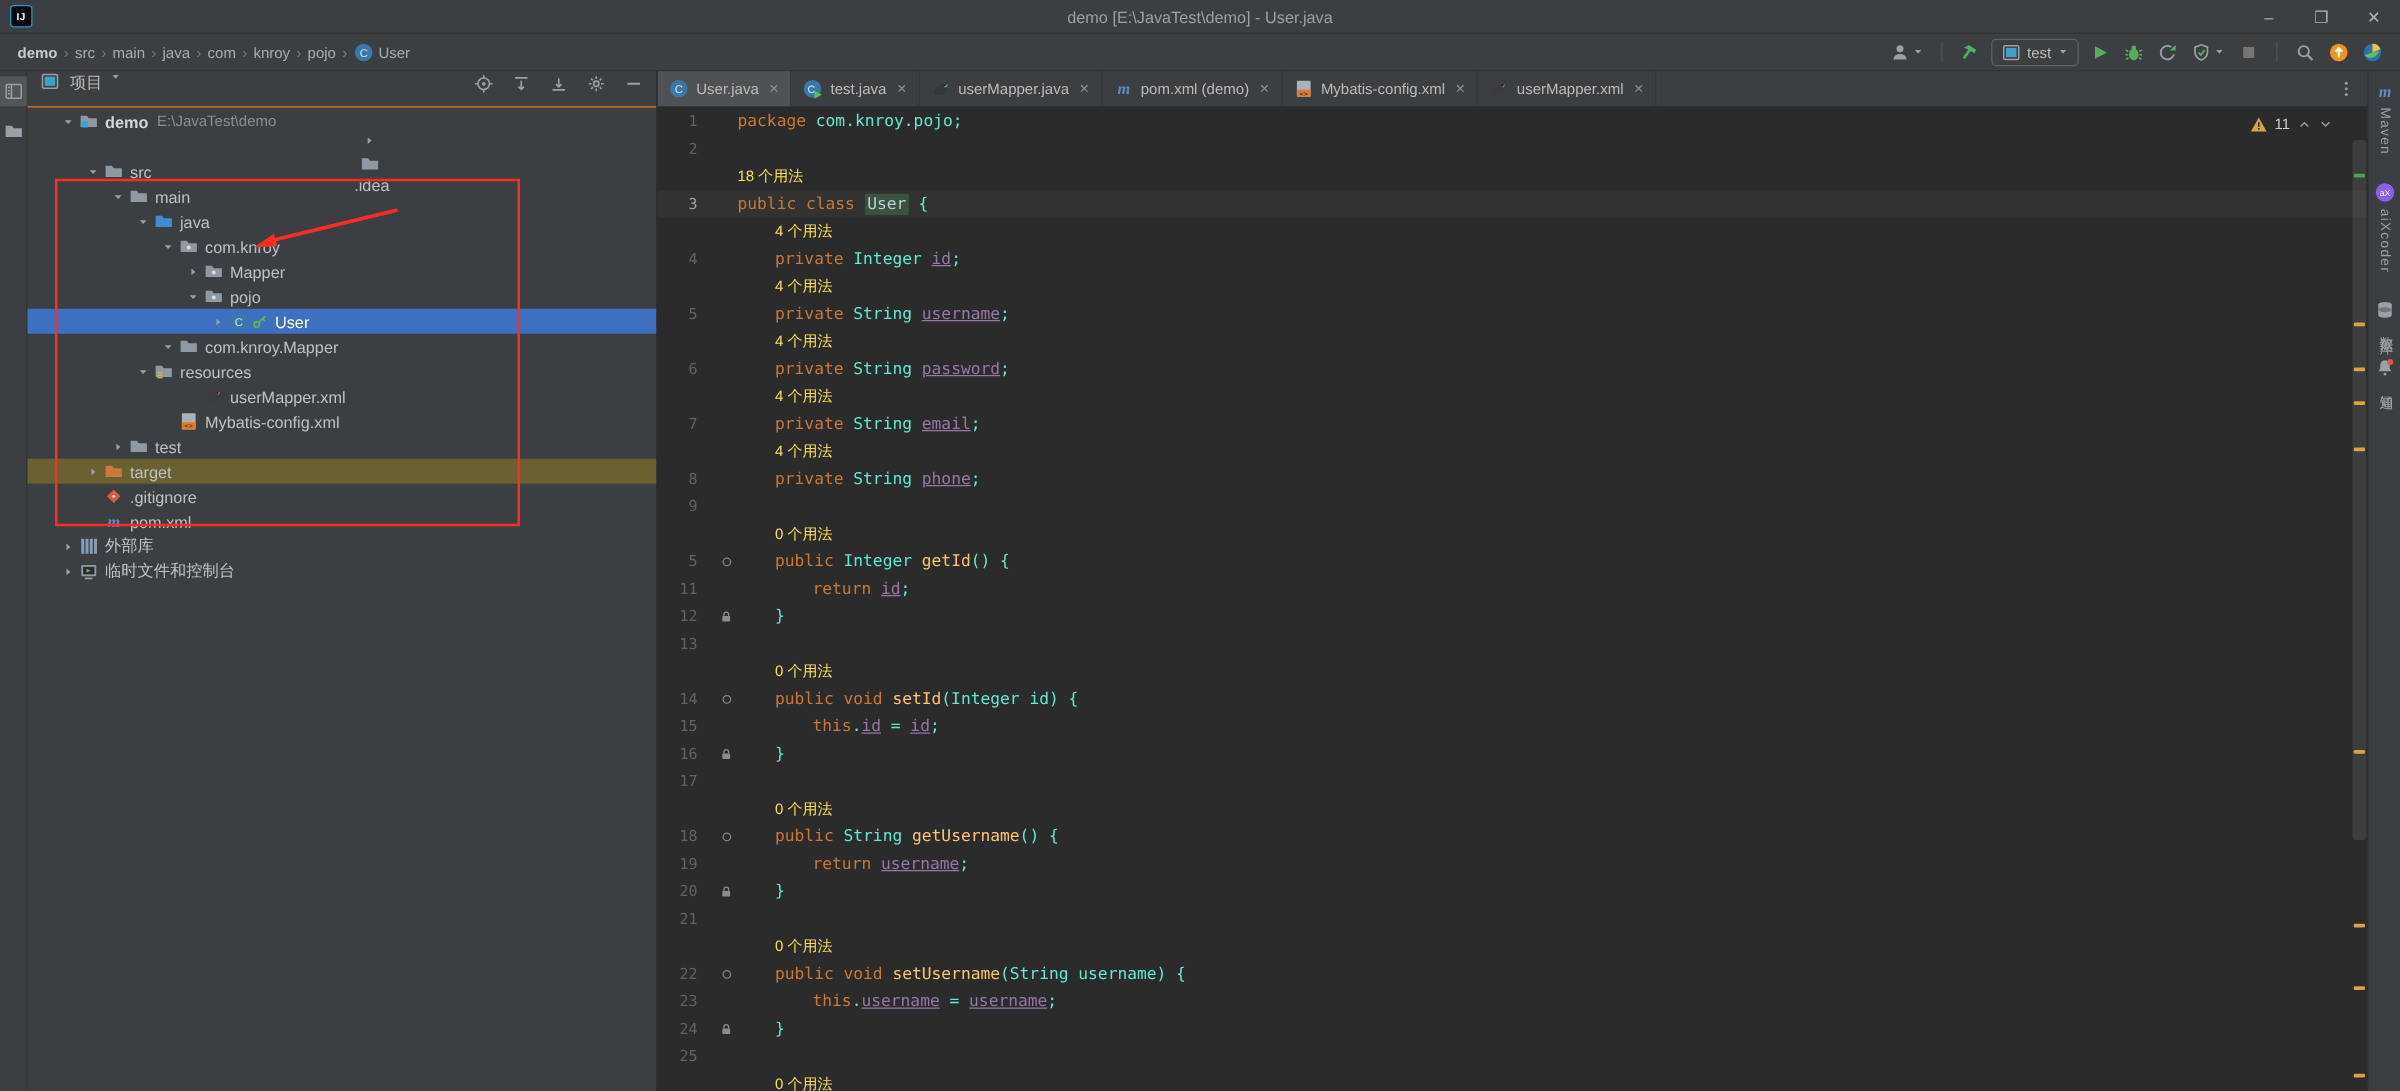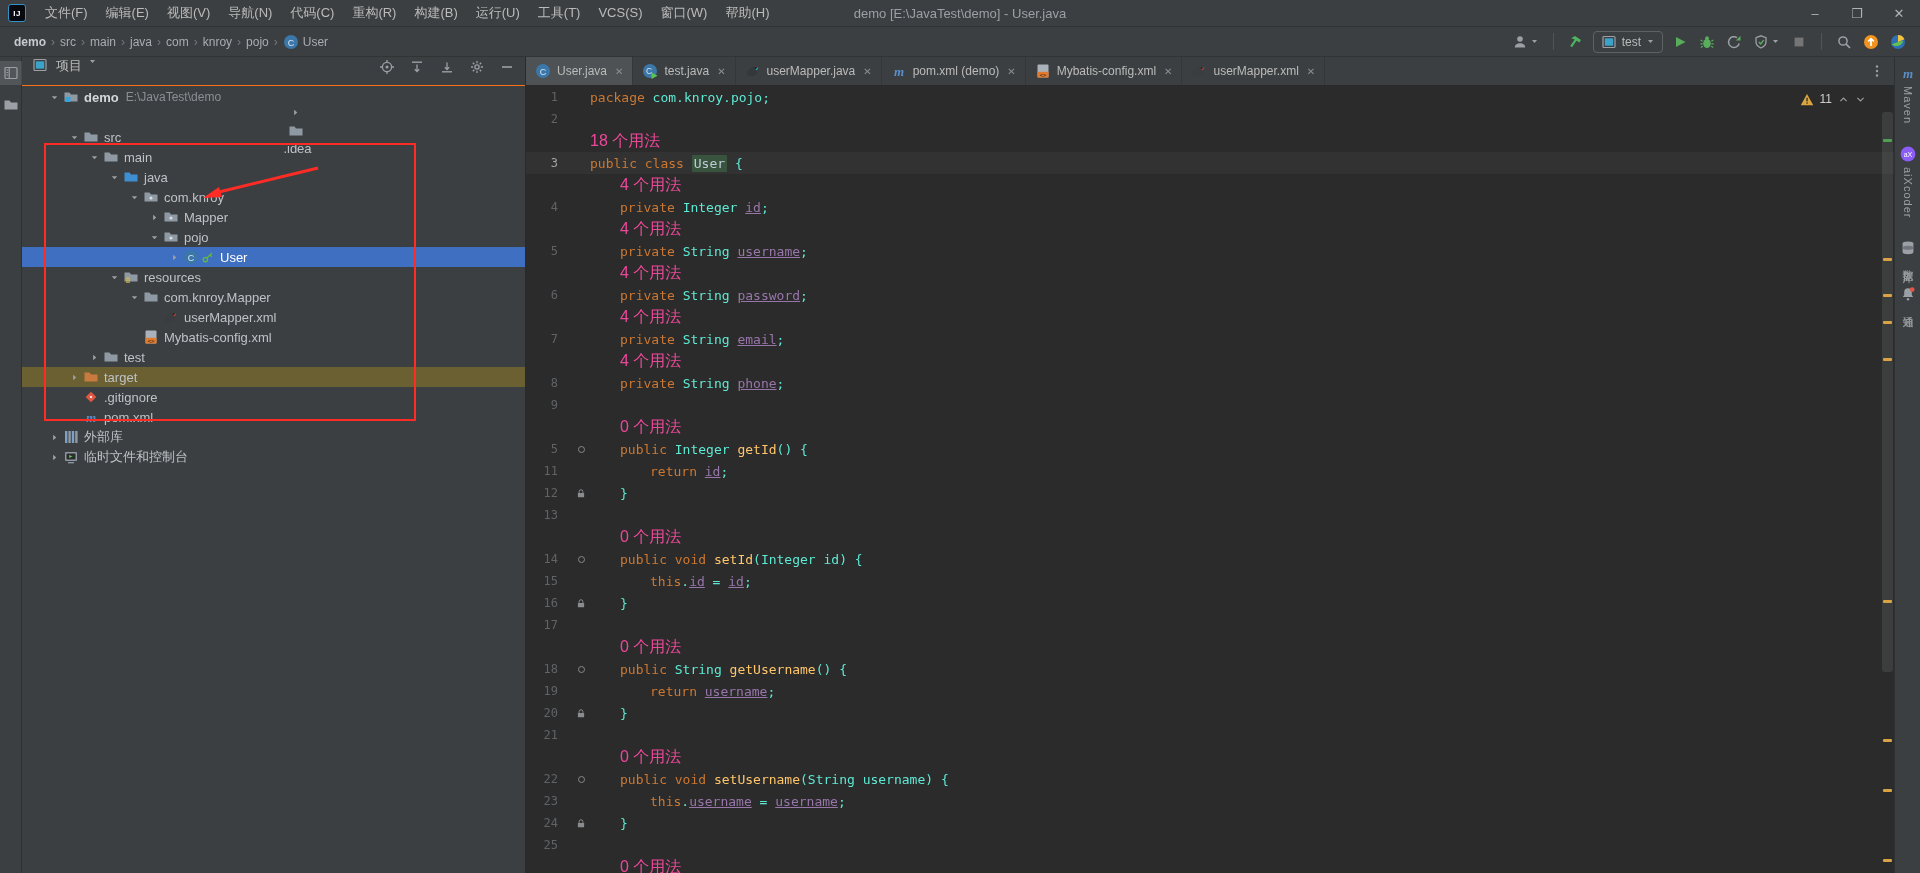--- a/index.html
+++ b/index.html
@@ -112,21 +112,21 @@
   }
   .erow.cur .lnum { color:#a4a3a3; }
   .gut { flex:0 0 18px; display:flex; align-items:center; justify-content:center; }
   .gring { width:7px; height:7px; border:1px solid #848789; border-radius:50%; }
   .codeline { font-family:"DejaVu Sans Mono", monospace; font-size:13px; white-space:pre; }
   .c-kw { color:#cc7832; }
   .c-pl { color:#5eead4; }
   .c-fd { color:#9876aa;text-decoration:underline; }
   .c-mt { color:#ffc66b; }
   .c-hl { color:#bfccd6; background:#38543e; padding:1px 2px; border-radius:1px; }
-  .hinttext { font-size:16px; color:#ec4899; font-family:"Liberation Sans", sans-serif; }
+  .hinttext { font-size:12px; color:#fde047; font-family:"Liberation Sans", sans-serif; }
 
   .inspections {
     position:absolute; top:6px; right:28px; display:flex; align-items:center; gap:6px;
     color:#cccccc; font-size:12px; z-index:10;
   }
   .scrollthumb {
     position:absolute; right:1px; top:26px; width:11px; height:560px;
     background:rgba(170,175,180,0.14); border-radius:3px;
   }
   .stripe-mark { position:absolute; right:2px; width:9px; height:3px; border-radius:1px; z-index:5; }
@@ -140,34 +140,20 @@
     writing-mode:vertical-rl; color:#9da0a2; font-size:11px; letter-spacing:1px;
   }
 </style>
 </head>
 <body>
 
 <div class="app">
 
   <div class="titlebar">
     <div class="logo">IJ</div>
-    <nav class="menus" id="menubar">
-        <span class="menu-item">文件(F)</span>
-        <span class="menu-item">编辑(E)</span>
-        <span class="menu-item">视图(V)</span>
-        <span class="menu-item">导航(N)</span>
-        <span class="menu-item">代码(C)</span>
-        <span class="menu-item">重构(R)</span>
-        <span class="menu-item">构建(B)</span>
-        <span class="menu-item">运行(U)</span>
-        <span class="menu-item">工具(T)</span>
-        <span class="menu-item">VCS(S)</span>
-        <span class="menu-item">窗口(W)</span>
-        <span class="menu-item">帮助(H)</span>
-      </nav>
     <div class="win-title">demo [E:\JavaTest\demo] - User.java</div>
     <div class="wincontrols">
       <span class="winbtn">–</span>
       <span class="winbtn">❐</span>
       <span class="winbtn">✕</span>
     </div>
   </div>
 
   <div class="row2">
     <div class="breadcrumb" id="breadcrumb">
@@ -519,48 +505,48 @@
               </svg>
             </span>
             <span class="ticon2">
               <svg width="14" height="14" viewBox="0 0 16 16">
                 <circle cx="5" cy="11" r="2.4" fill="none" stroke="#62b543" stroke-width="1.6"></circle>
                 <path d="M6.8 9.2L12.5 3.5M10.3 5.7l2 2" stroke="#62b543" stroke-width="1.6" fill="none"></path>
               </svg>
             </span>
             <span class="tlabel">User</span>
           </div>
+          <div class="trow" style="padding-left: 104px;">
+            <span class="chev">
+              <svg width="11" height="11" viewBox="0 0 16 16">
+                <path d="M4 6l4 4.6L12 6z" fill="#9da0a2"></path>
+              </svg>
+            </span>
+            <span class="ticon">
+              <svg width="16" height="16" viewBox="0 0 16 16">
+                <path d="M1.5 3.5h5l1.5 2h6.5v7h-13z" fill="#8e99a3"></path>
+              </svg>
+            </span>
+            <span class="tlabel">com.knroy.Mapper</span>
+          </div>
           <div class="trow" style="padding-left: 84px;">
             <span class="chev">
               <svg width="11" height="11" viewBox="0 0 16 16">
                 <path d="M4 6l4 4.6L12 6z" fill="#9da0a2"></path>
               </svg>
             </span>
             <span class="ticon">
               <svg width="16" height="16" viewBox="0 0 16 16">
                 <path d="M1.5 3.5h5l1.5 2h6.5v7h-13z" fill="#8e99a3"></path>
                 <rect x="3" y="8.5" width="4" height="1.2" fill="#d3b54a"></rect>
                 <rect x="3" y="10.5" width="4" height="1.2" fill="#d3b54a"></rect>
                 <rect x="3" y="12.5" width="4" height="1.2" fill="#d3b54a"></rect>
               </svg>
             </span>
             <span class="tlabel">resources</span>
-          </div>
-          <div class="trow" style="padding-left: 104px;">
-            <span class="chev">
-              <svg width="11" height="11" viewBox="0 0 16 16">
-                <path d="M4 6l4 4.6L12 6z" fill="#9da0a2"></path>
-              </svg>
-            </span>
-            <span class="ticon">
-              <svg width="16" height="16" viewBox="0 0 16 16">
-                <path d="M1.5 3.5h5l1.5 2h6.5v7h-13z" fill="#8e99a3"></path>
-              </svg>
-            </span>
-            <span class="tlabel">com.knroy.Mapper</span>
           </div>
           <div class="trow" style="padding-left: 124px;">
             <span class="chev"></span>
             <span class="ticon">
               <svg width="16" height="16" viewBox="0 0 16 16">
                 <path d="M2 12C2 6 7 2.8 13.5 4L10.2 6C13.4 8 12.4 12.4 8 13.2 5 13.6 3 13 2 12z" fill="#3a3d3f"></path>
                 <path d="M13.5 4l-3.3 2 1.6 1.2z" fill="#d4453e"></path>
                 <circle cx="10.8" cy="5.2" r=".7" fill="#0c0c0c"></circle>
               </svg>
             </span>

